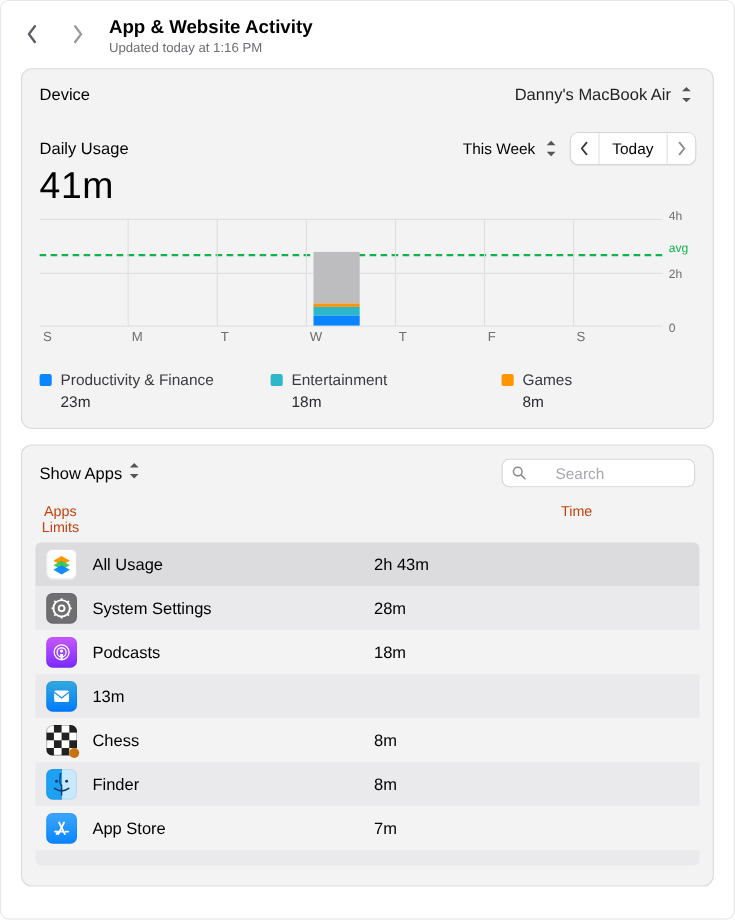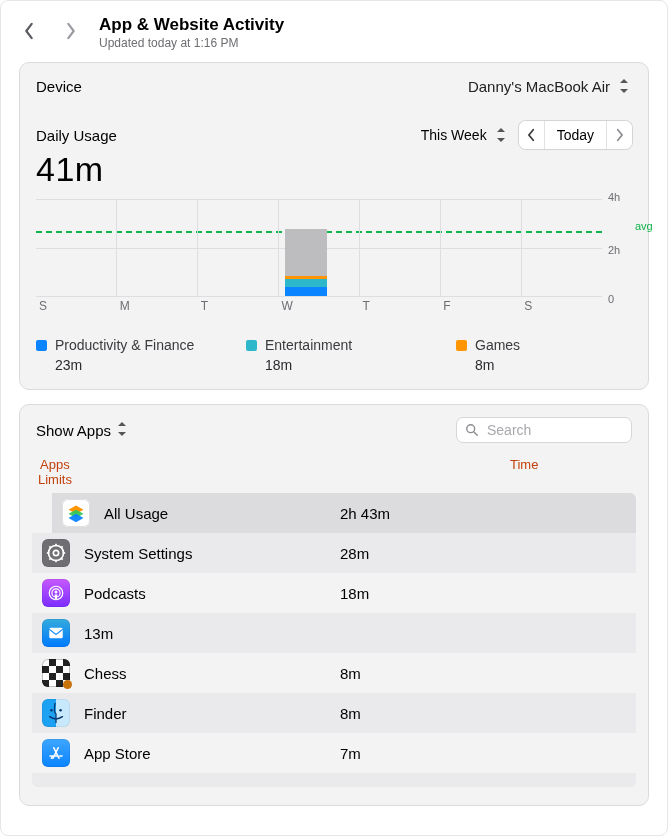--- a/index.html
+++ b/index.html
@@ -163,21 +163,21 @@
     border: 1px solid var(--panel-border);
     border-radius: 10px;
     padding: 10px 12px 0 12px;
     height: 402px;
     overflow: hidden;
   }
   .apps-top { display: flex; align-items: center; justify-content: space-between; padding: 2px 4px 10px 4px; }
   .show-apps { display: inline-flex; align-items: center; gap: 6px; font-size: 15px; cursor: pointer; }
 
   .search {
-    display: inline-flex; align-items: center; gap: 6px;
+    display: inline-flex; align-items: center; gap: 24px;
     background: #fff; border: 1px solid #d6d6d9; border-radius: 7px;
     height: 26px; padding: 0 8px; width: 176px;
   }
   .search svg { width: 14px; height: 14px; color: #8c8c91; flex: none; }
   .search input {
     border: none; outline: none; font-size: 14px; width: 100%; background: transparent;
     color: #333;
   }
   .search input::placeholder { color: #a8a8ad; }
 
@@ -190,21 +190,21 @@
     font-size: 13px; color: #c2410c; padding: 4px 6px 6px 6px;
   }
   .table-head .c1 { grid-column: 1 / span 2; padding-left: 2px; }
 
   .table-body { border-radius: 6px; overflow: hidden; }
   .table-row {
     height: 40px; padding: 0 6px; font-size: 15px;
     background: var(--panel);
   }
   .table-row:nth-child(even) { background: var(--row-alt); }
-  .table-row.selected { background: var(--row-sel); margin-left: 20px; }
+  .table-row.selected { background: var(--row-sel); }
   .app-icon {
     width: 28px; height: 28px; border-radius: 6px;
     display: inline-flex; align-items: center; justify-content: center;
     font-size: 15px; color: #fff;
     box-shadow: inset 0 0 0 1px rgba(0,0,0,.06);
     justify-self: start; margin-left: 4px;
   }
   .app-name { font-size: 15px; }
   .app-time { font-size: 15px; }
 
@@ -319,21 +319,21 @@
           </div>
           <div class="col"></div>
           <div class="col"></div>
           <div class="col"></div>
         </div>
     </div>
     <div class="ylabels">
       <span style="top:-2px">4h</span>
       <span style="top:46%">2h</span>
       <span style="bottom:-2px">0</span>
-      <span class="avg-label" id="avg-label" style="top: calc(32.0833% - 8px); margin-left: 27px;">avg</span>
+      <span class="avg-label" id="avg-label" style="top: calc(32.0833% - 8px);">avg</span>
     </div>
     <div class="xlabels" id="xlabels">
         <span>S</span>
         <span>M</span>
         <span>T</span>
         <span>W</span>
         <span>T</span>
         <span>F</span>
         <span>S</span>
       </div>

